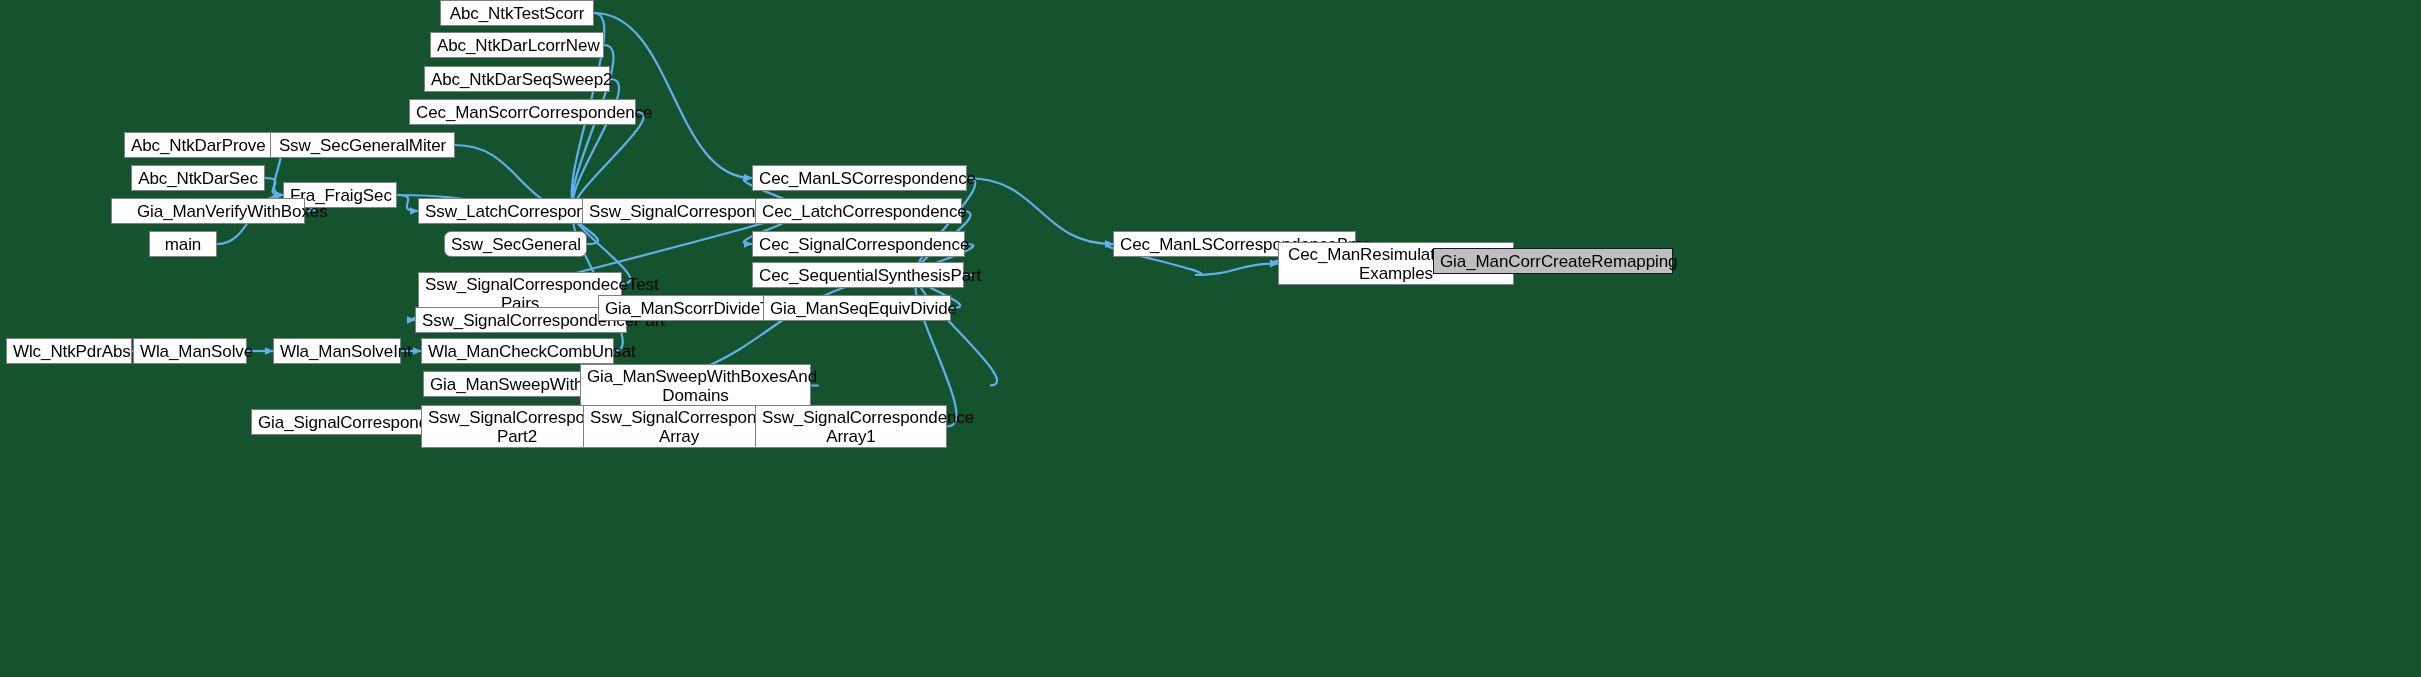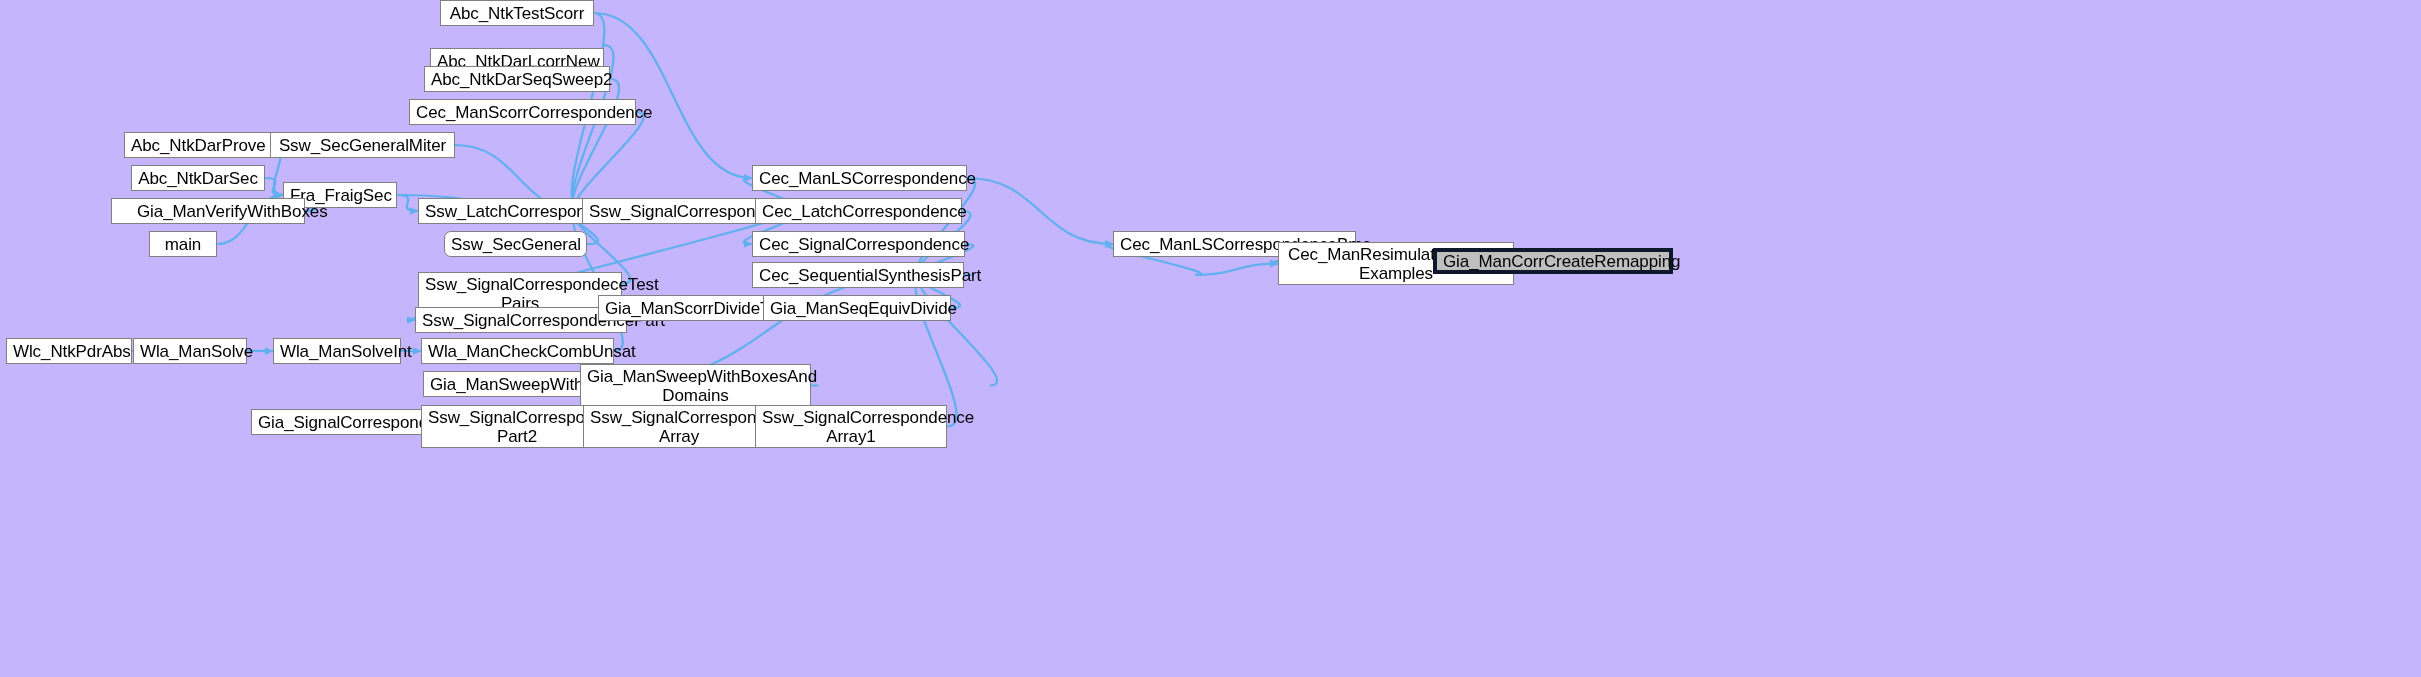--- a/index.html
+++ b/index.html
@@ -5,21 +5,21 @@
 <style>
   html, body {
     margin: 0;
     padding: 0;
     background: #ffffff;
   }
   #graph-root {
     position: relative;
     width: 2421px;
     height: 677px;
-    background: #c4b5fd;
+    background: #14532d;
     font-family: "Liberation Sans", sans-serif;
     overflow: hidden;
   }
   #edge-layer {
     position: absolute;
     left: 0;
     top: 0;
     width: 2421px;
     height: 677px;
     pointer-events: none;
@@ -36,21 +36,21 @@
     color: #000000;
     font-size: 17px;
     line-height: 19px;
     letter-spacing: -0.1px;
     white-space: pre-line;
     padding: 0 6px;
     z-index: 5;
   }
   .node.current {
     background: #bfbfbf;
-    border: 4px solid #0f172a;
+    border: 1px solid #0f172a;
   }
   .node-label {
     display: block;
     width: 100%;
   }
 </style>
 </head>
 <body>
 
 <div id="graph-root">
@@ -100,21 +100,21 @@
         <path d="M613,384 C769,384 769,275 925,275" fill="none" stroke="#60b0f0" stroke-width="2.2" marker-end="url(#arrow)"></path>
         <path d="M811,385.5 C851,385.5 705,385.5 745,385.5" fill="none" stroke="#60b0f0" stroke-width="2.2" marker-end="url(#arrow)"></path>
         <path d="M990,385.5 C1030,385.5 885,275 925,275" fill="none" stroke="#60b0f0" stroke-width="2.2" marker-end="url(#arrow)"></path>
         <path d="M456,422 C496,422 381,426.5 421,426.5" fill="none" stroke="#60b0f0" stroke-width="2.2" marker-end="url(#arrow)"></path>
         <path d="M613,426.5 C653,426.5 543,426.5 583,426.5" fill="none" stroke="#60b0f0" stroke-width="2.2" marker-end="url(#arrow)"></path>
         <path d="M775,426.5 C815,426.5 715,426.5 755,426.5" fill="none" stroke="#60b0f0" stroke-width="2.2" marker-end="url(#arrow)"></path>
         <path d="M947,426.5 C987,426.5 885,275 925,275" fill="none" stroke="#60b0f0" stroke-width="2.2" marker-end="url(#arrow)"></path>
       </g>
   </svg>
 <div class="node" style="left: 440px; top: 0px; width: 154px; height: 26px;"><span class="node-label">Abc_NtkTestScorr</span></div>
-    <div class="node" style="left: 430px; top: 32px; width: 174px; height: 26px; margin-top: 16px;"><span class="node-label">Abc_NtkDarLcorrNew</span></div>
+    <div class="node" style="left: 430px; top: 32px; width: 174px; height: 26px;"><span class="node-label">Abc_NtkDarLcorrNew</span></div>
     <div class="node" style="left: 424px; top: 66px; width: 186px; height: 26px;"><span class="node-label">Abc_NtkDarSeqSweep2</span></div>
     <div class="node" style="left: 409px; top: 99px; width: 227px; height: 26px;"><span class="node-label">Cec_ManScorrCorrespondence</span></div>
     <div class="node" style="left: 124px; top: 132px; width: 148px; height: 26px;"><span class="node-label">Abc_NtkDarProve</span></div>
     <div class="node" style="left: 270px; top: 132px; width: 185px; height: 26px;"><span class="node-label">Ssw_SecGeneralMiter</span></div>
     <div class="node" style="left: 131px; top: 165px; width: 134px; height: 26px;"><span class="node-label">Abc_NtkDarSec</span></div>
     <div class="node" style="left: 283px; top: 182px; width: 114px; height: 26px;"><span class="node-label">Fra_FraigSec</span></div>
     <div class="node" style="left: 111px; top: 198px; width: 194px; height: 26px; padding-left: 25px;"><span class="node-label">Gia_ManVerifyWithBoxes</span></div>
     <div class="node" style="left: 149px; top: 231px; width: 68px; height: 26px;"><span class="node-label">main</span></div>
     <div class="node" style="left: 418px; top: 198px; width: 205px; height: 26px;"><span class="node-label">Ssw_LatchCorrespondence</span></div>
     <div class="node" style="left: 582px; top: 198px; width: 212px; height: 26px;"><span class="node-label">Ssw_SignalCorrespondence</span></div>

